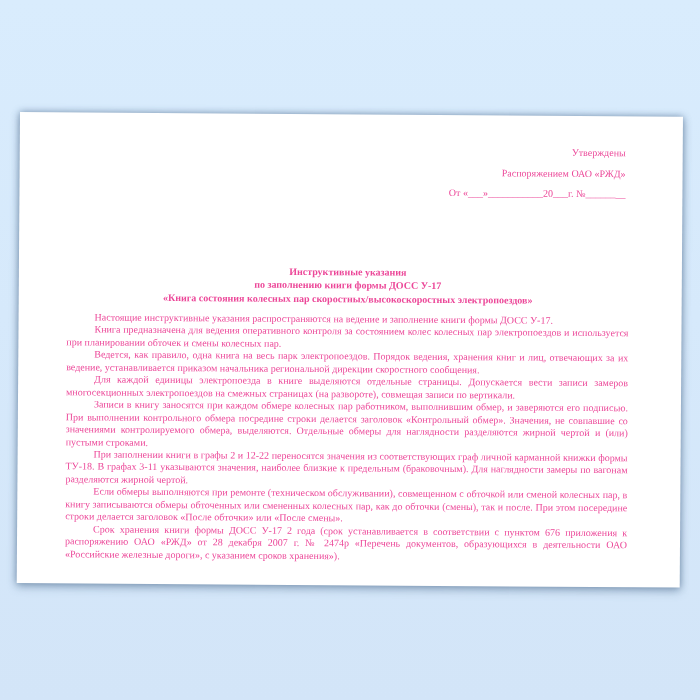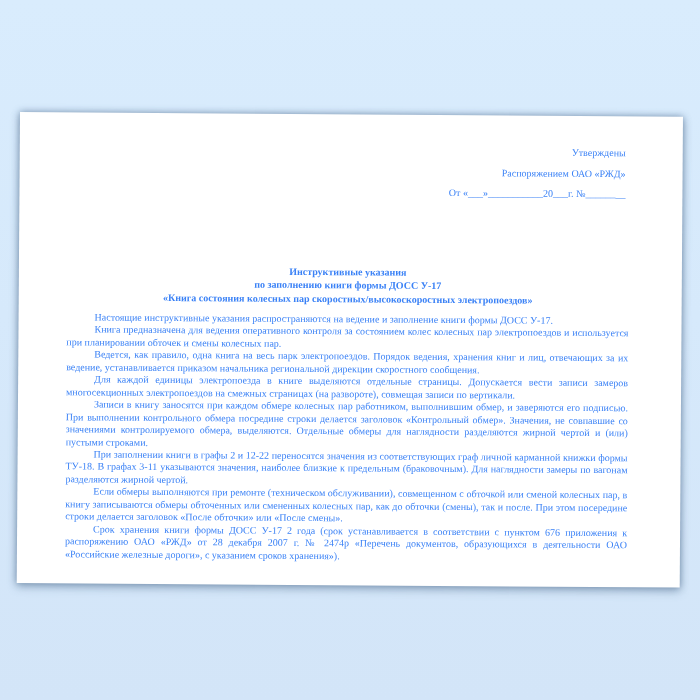--- a/index.html
+++ b/index.html
@@ -6,21 +6,21 @@
     margin: 0;
     padding: 0;
   }
   .scene {
     position: relative;
     width: 700px;
     height: 700px;
     overflow: hidden;
     background: linear-gradient(180deg, #d9ecfd 0%, #d6e9fb 45%, #d3e5f8 100%);
     font-family: "Liberation Serif", "DejaVu Serif", serif;
-    color: #3b82f6;
+    color: #ec4899;
   }
   .paper {
     position: absolute;
     left: 20px;
     top: 112px;
     width: 663px;
     height: 471px;
     box-sizing: border-box;
     padding: 27px 53px 30px 48px;
     background: #ffffff;

